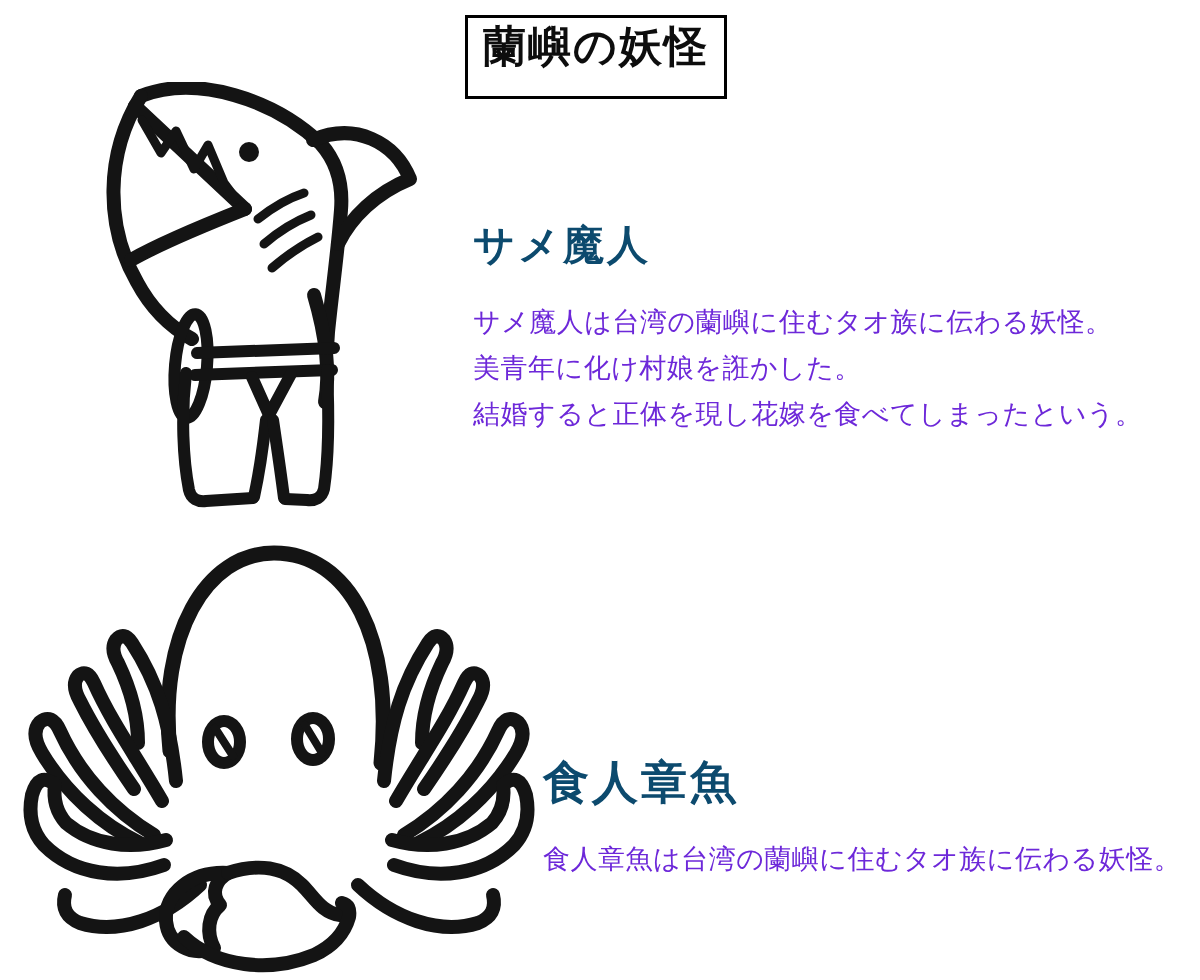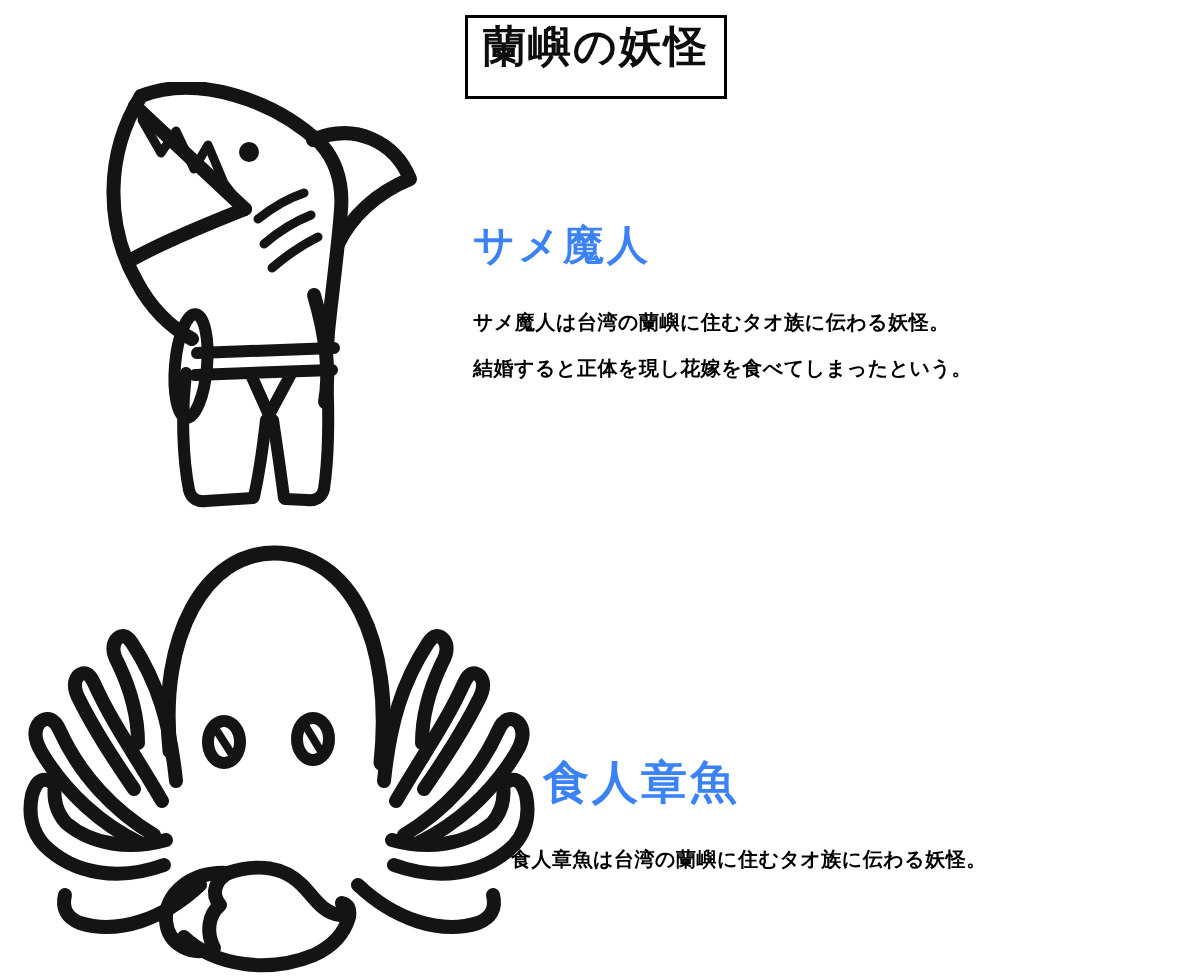--- a/index.html
+++ b/index.html
@@ -19,36 +19,36 @@
     font-size: 43px;
     font-weight: 900;
     letter-spacing: 2px;
     color: #0d0d0d;
     background: #fff;
     line-height: 1.2;
     white-space: nowrap;
   }
   .section-heading {
     font-weight: 900;
-    color: #3b82f6;
+    color: #0c4a6e;
     letter-spacing: 3px;
     white-space: nowrap;
   }
   .heading-shark   { left: 473px; top: 218px; font-size: 41px; }
   .heading-octopus { left: 543px; top: 752px; font-size: 46px; }
   .description {
-    font-size: 20px;
-    font-weight: 700;
-    color: #000000;
+    font-size: 27px;
+    font-weight: 400;
+    color: #6d28d9;
     line-height: 46px;
     letter-spacing: 0.5px;
     white-space: nowrap;
   }
   .desc-shark   { left: 473px; top: 299px; }
-  .desc-octopus { left: 511px; top: 836px; }
+  .desc-octopus { left: 543px; top: 836px; }
   .illo { display: block; }
   .illo-shark   { left: 85px;  top: 82px;  }
   .illo-octopus { left: 12px;  top: 543px; }
 </style>
 </head>
 <body>
 
 <div class="abs title-box">蘭嶼の妖怪</div>
 
 <svg class="abs illo illo-shark" width="348" height="430" viewBox="0 0 348 430" aria-hidden="true">
@@ -89,20 +89,21 @@
     <path d="M 181,338 C 178,365 174,392 169,415"></path>
 
     <path d="M 242,288 C 244,330 244,373 239,407 C 237,416 230,419 222,418 L 200,417"></path>
     <path d="M 188,338 C 192,365 196,392 199,416"></path>
   </g>
 </svg>
 
 <div class="abs section-heading heading-shark">サメ魔人</div>
 <div class="abs description desc-shark">
   <div>サメ魔人は台湾の蘭嶼に住むタオ族に伝わる妖怪。</div>
+  <div>美青年に化け村娘を誑かした。</div>
   <div>結婚すると正体を現し花嫁を食べてしまったという。</div>
 </div>
 
 <svg class="abs illo illo-octopus" width="555" height="437" viewBox="0 0 555 437" aria-hidden="true">
   <g fill="none" stroke="#141414" stroke-width="15" stroke-linecap="round" stroke-linejoin="round">
 
     <path d="M 158,208 C 146,92 194,10 262,10 C 338,10 382,97 369,220"></path>
   </g>
   <g fill="none" stroke="#141414" stroke-width="12" stroke-linecap="round" stroke-linejoin="round">
 

